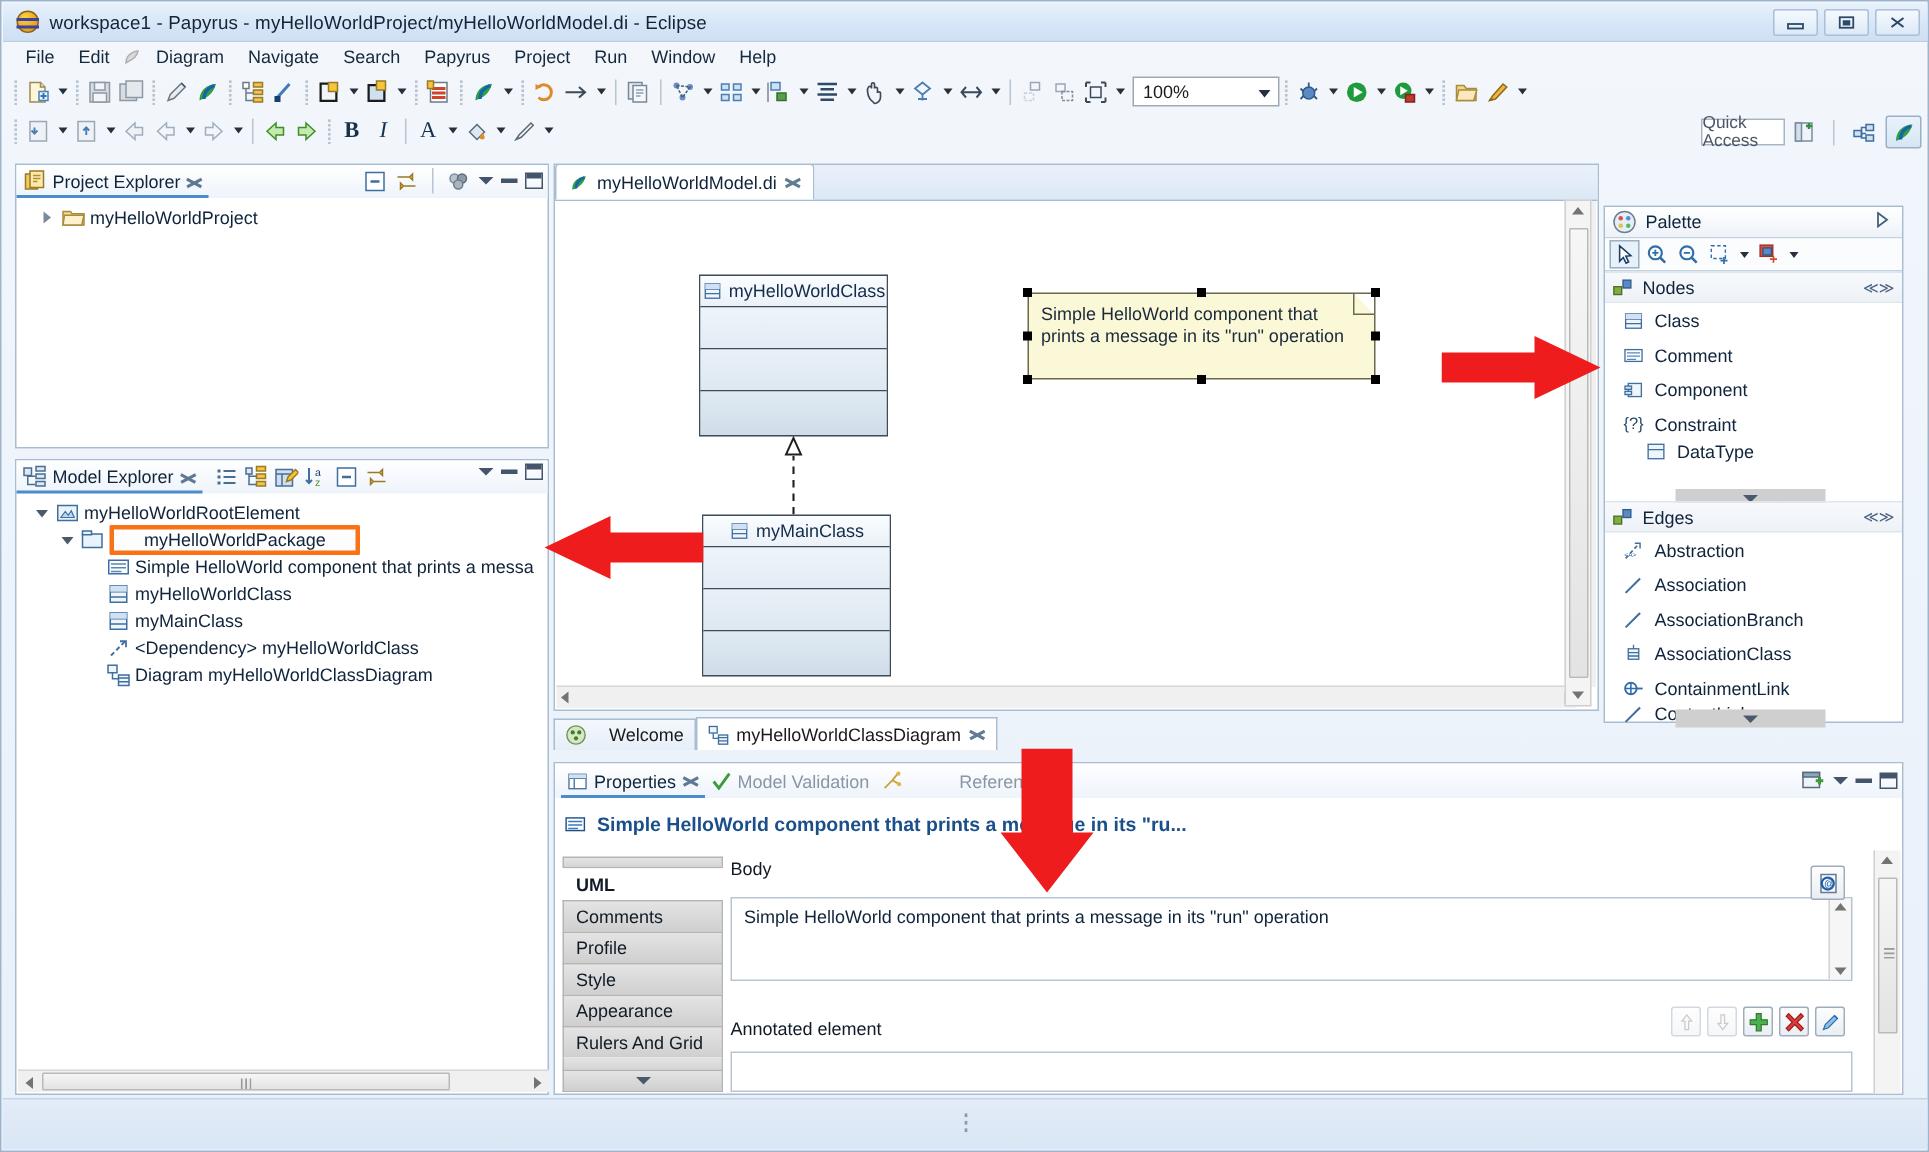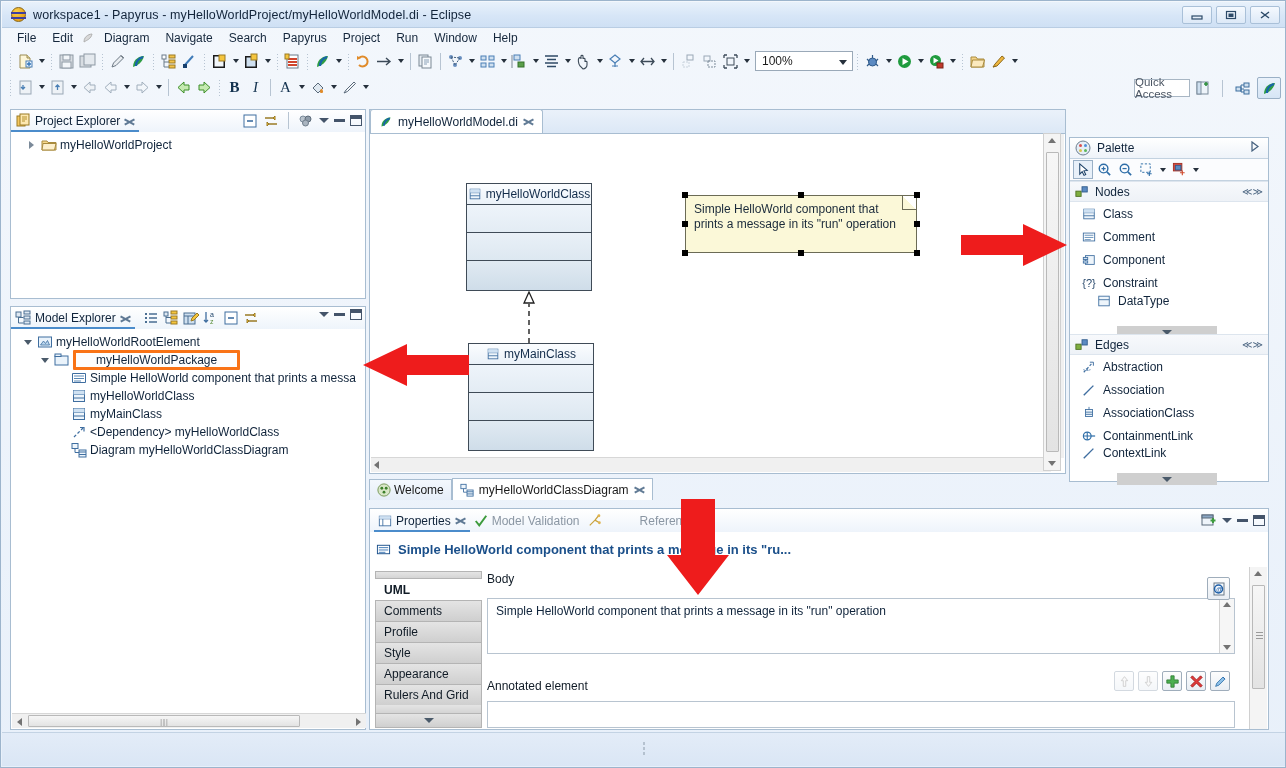--- a/index.html
+++ b/index.html
@@ -955,21 +955,21 @@
       <div class="sb-arw" style="left:3px; top:3px;">
           <div class="ar-lf"></div>
         </div>
       <div class="sb-arw" style="right:3px; top:3px;">
           <div class="ar-rt"></div>
         </div>
     </div>
   </div>
 
   <div style="position:absolute; left:368px; top:477px; width:900px; height:22px; display:flex; align-items:flex-end;">
-    <div style="display:flex;align-items:center;gap:3px;height:21px;padding:0 7px;background:linear-gradient(180deg,#f3f8fd,#e6eef8);border:1px solid #a8bdd1;border-bottom:none;font-size:12px;">
+    <div style="display:flex;align-items:center;gap:15px;height:21px;padding:0 7px;background:linear-gradient(180deg,#f3f8fd,#e6eef8);border:1px solid #a8bdd1;border-bottom:none;font-size:12px;">
       <span class="ico" style="width:14px;height:14px;">
         <svg width="14" height="14" viewBox="0 0 16 16">
             <circle cx="8" cy="8" r="7" fill="#d8e6c8" stroke="#6b8f4a"></circle>
             <circle cx="5.5" cy="6" r="1.6" fill="#3a7f2a"></circle>
             <circle cx="10.5" cy="6" r="1.6" fill="#3a7f2a"></circle>
             <circle cx="8" cy="10.5" r="1.6" fill="#3a7f2a"></circle>
           </svg>
       </span>
       <span>Welcome</span>
     </div>
@@ -1126,20 +1126,28 @@
         </span>
         <span>Abstraction</span>
       </div>
       <div class="pal-item">
         <span class="ico" style="width:14px;height:14px;">
           <svg width="14" height="14" viewBox="0 0 16 16">
               <path d="M2 14L13 3" stroke="#3f6ea0" stroke-width="1.6"></path>
             </svg>
         </span>
         <span>Association</span>
+      </div>
+      <div class="pal-item">
+        <span class="ico" style="width:14px;height:14px;">
+          <svg width="14" height="14" viewBox="0 0 16 16">
+              <path d="M2 14L13 3" stroke="#3f6ea0" stroke-width="1.6"></path>
+            </svg>
+        </span>
+        <span>AssociationBranch</span>
       </div>
       <div class="pal-item">
         <span class="ico" style="width:14px;height:14px;">
           <svg width="14" height="14" viewBox="0 0 16 16">
               <rect x="4" y="4" width="8" height="8" fill="#eef5fb" stroke="#3f6ea0"></rect>
               <path d="M4 7h8M4 9.5h8M8 1v3" stroke="#3f6ea0"></path>
             </svg>
         </span>
         <span>AssociationClass</span>
       </div>

